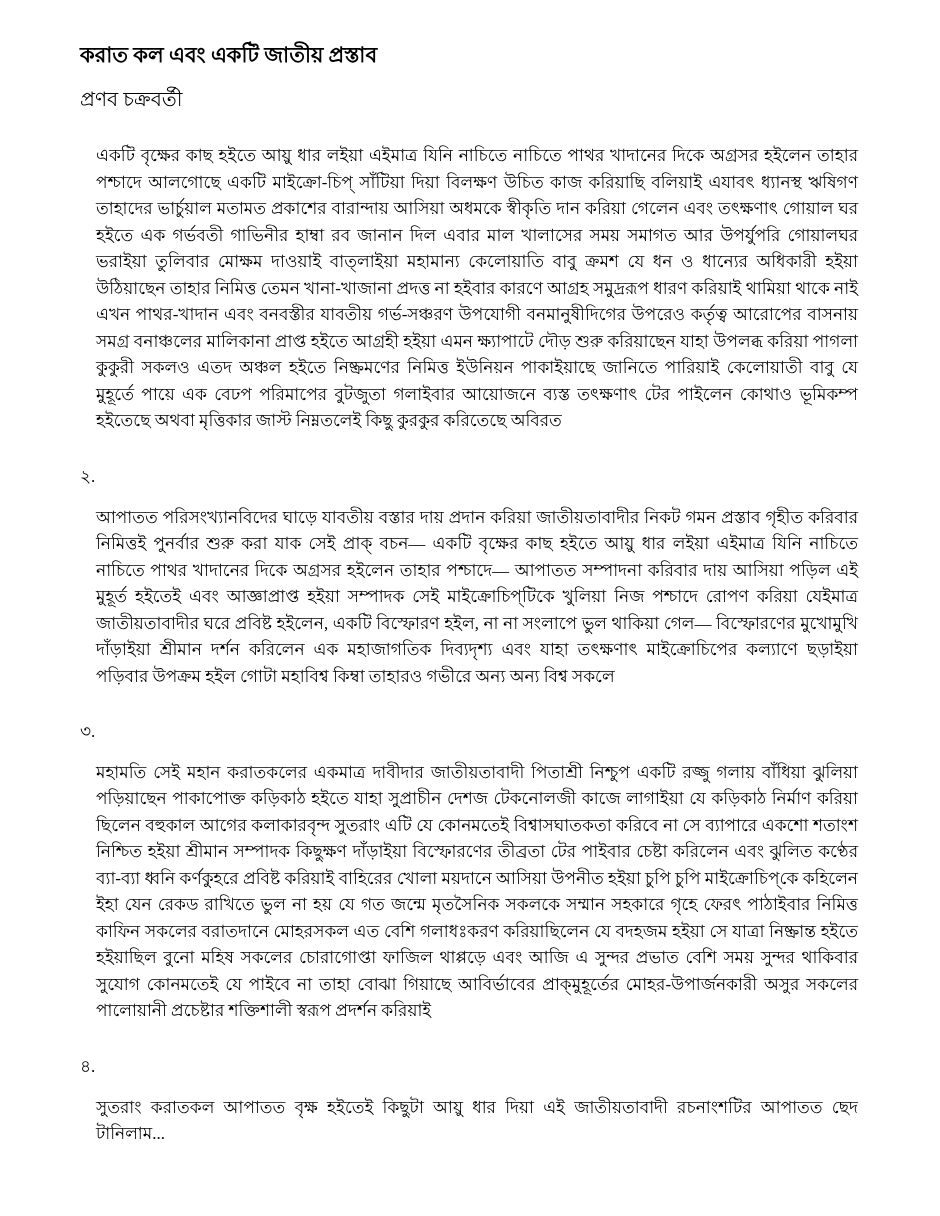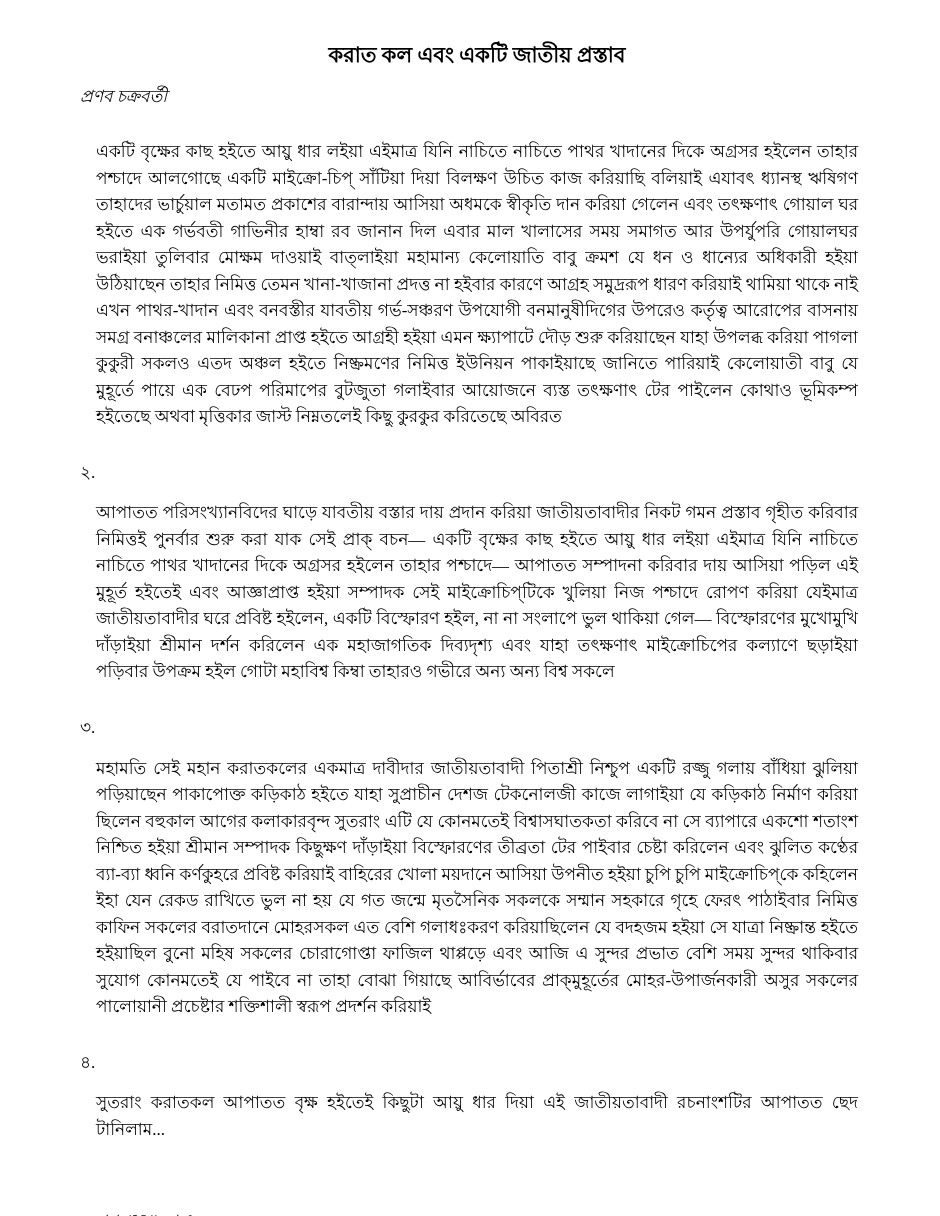--- a/index.html
+++ b/index.html
@@ -19,27 +19,25 @@
     width: 940px;
     height: 1216px;
     padding: 42px 66px 0 80px;
     background: #ffffff;
   }
   .doc-title {
     font-size: 21px;
     font-weight: bold;
     line-height: 1.3;
     margin: 0 0 2px 0;
-    text-align: center;
   }
   .doc-author {
-    font-size: 17px;
+    font-size: 20px;
     line-height: 1.4;
     margin: 16px 0 30px 0;
-    font-style: italic;
   }
   .section-number {
     font-size: 17px;
     line-height: 1.4;
     margin: 30px 0 8px 0;
   }
   .section-text {
     font-size: 17px;
     line-height: 26.5px;
     text-align: justify;

